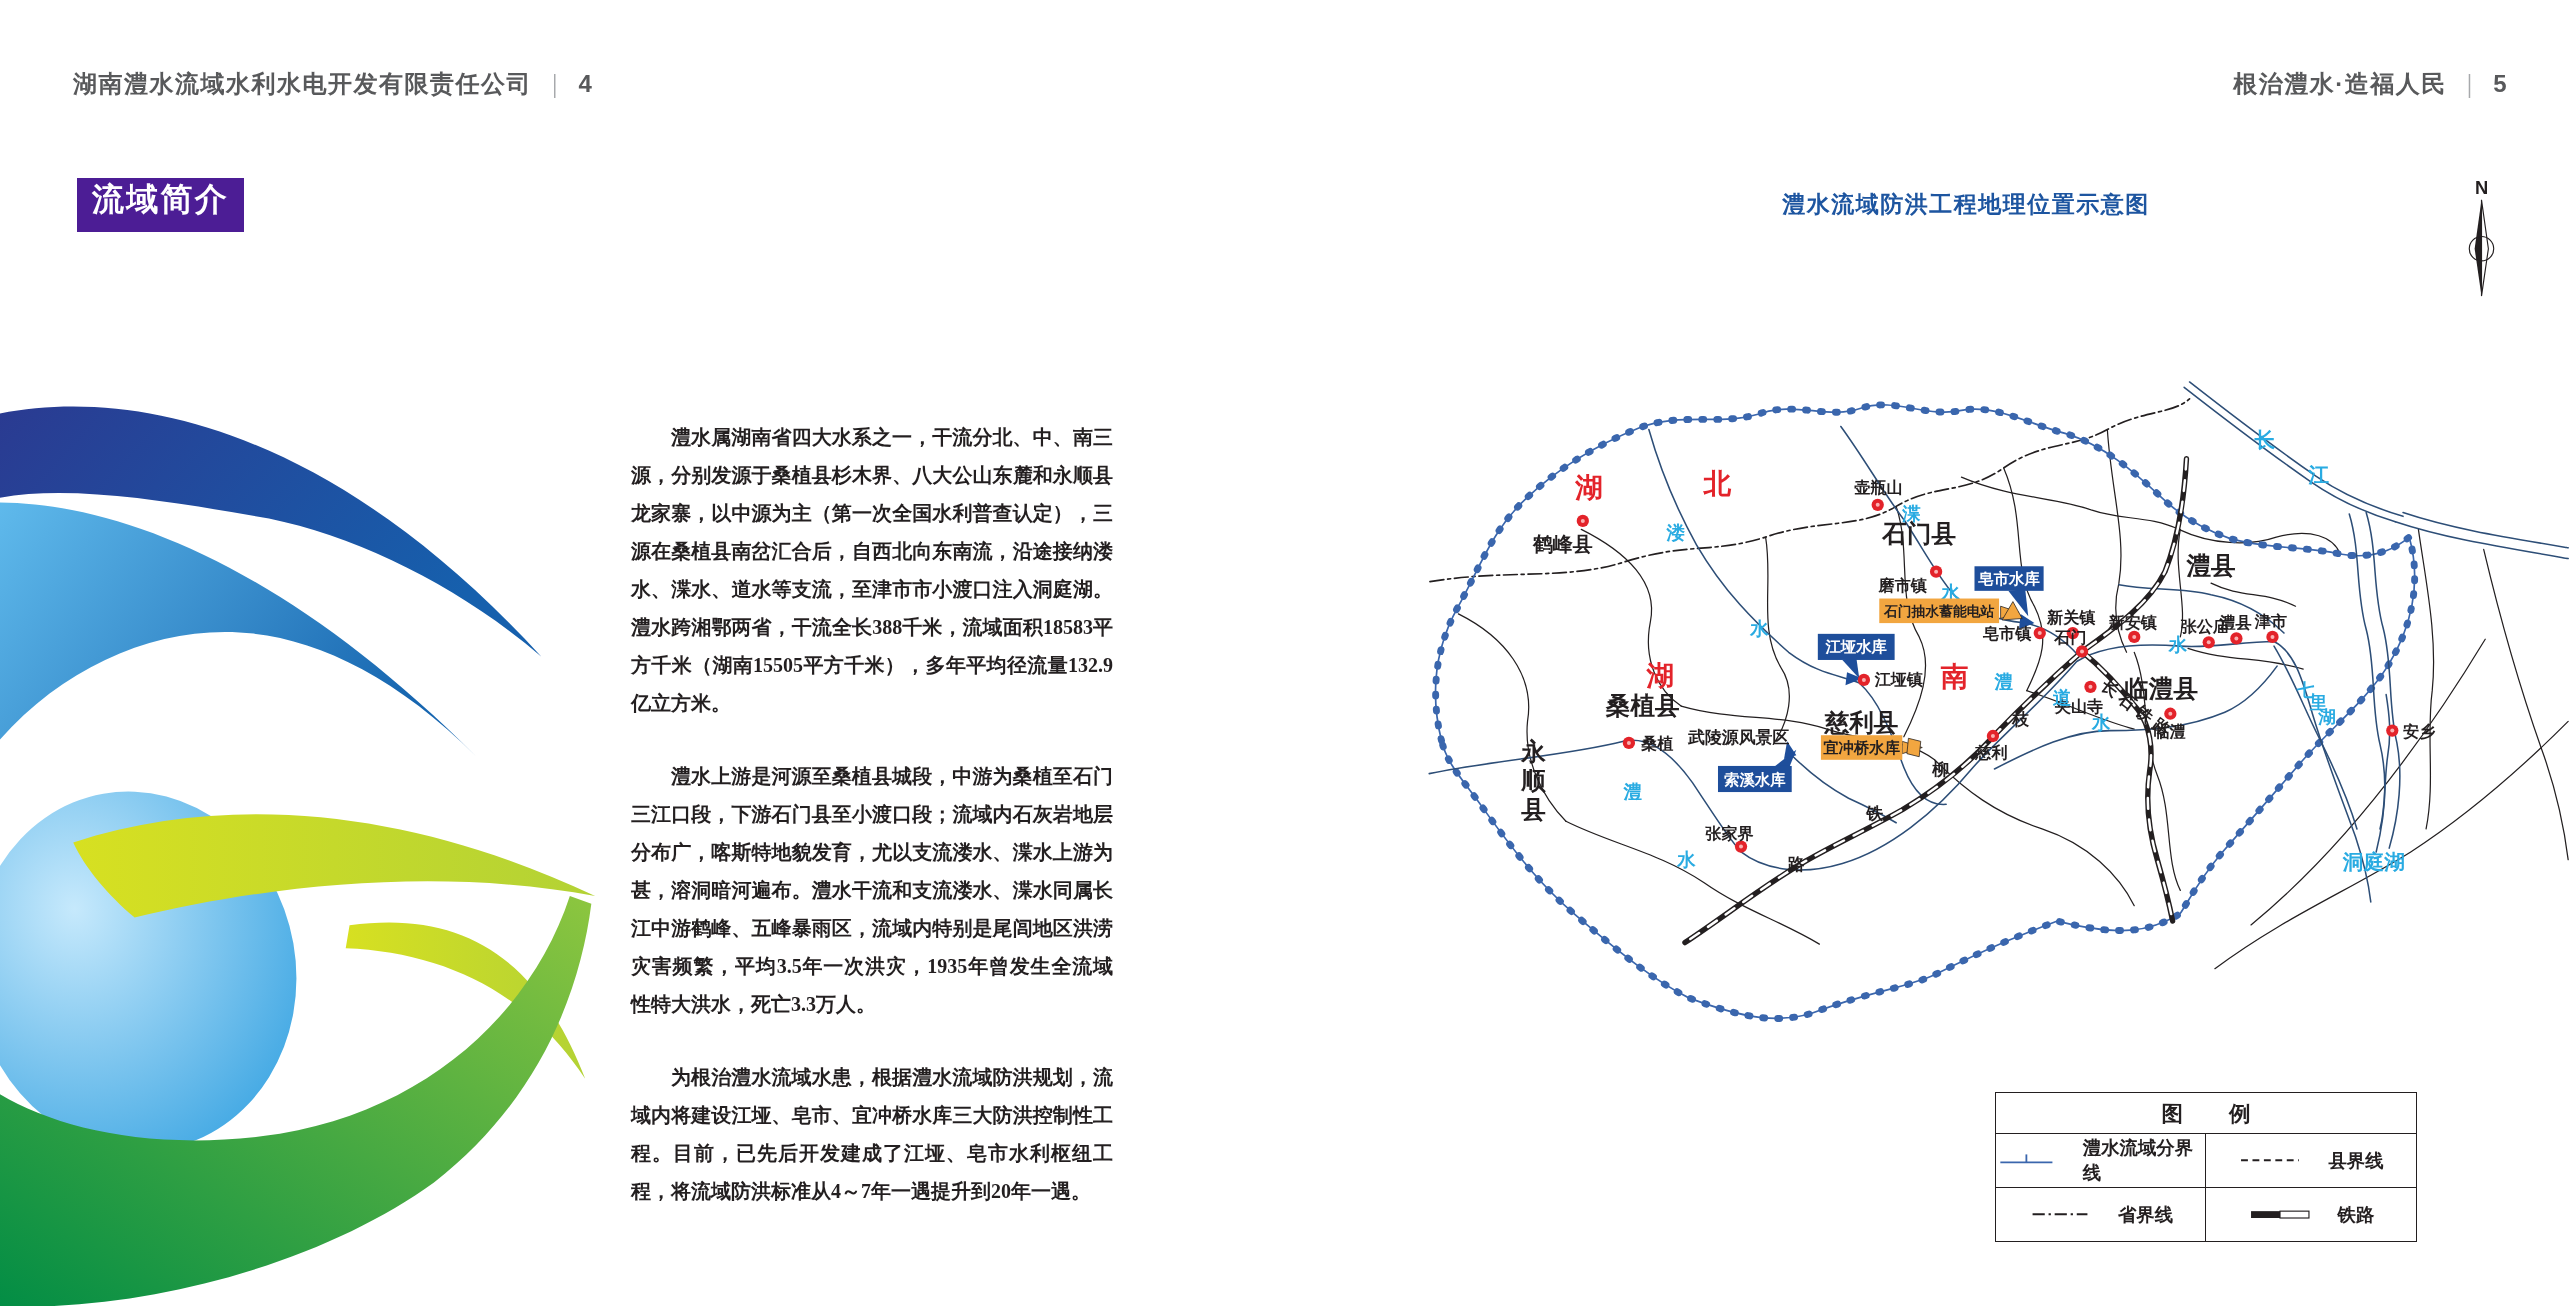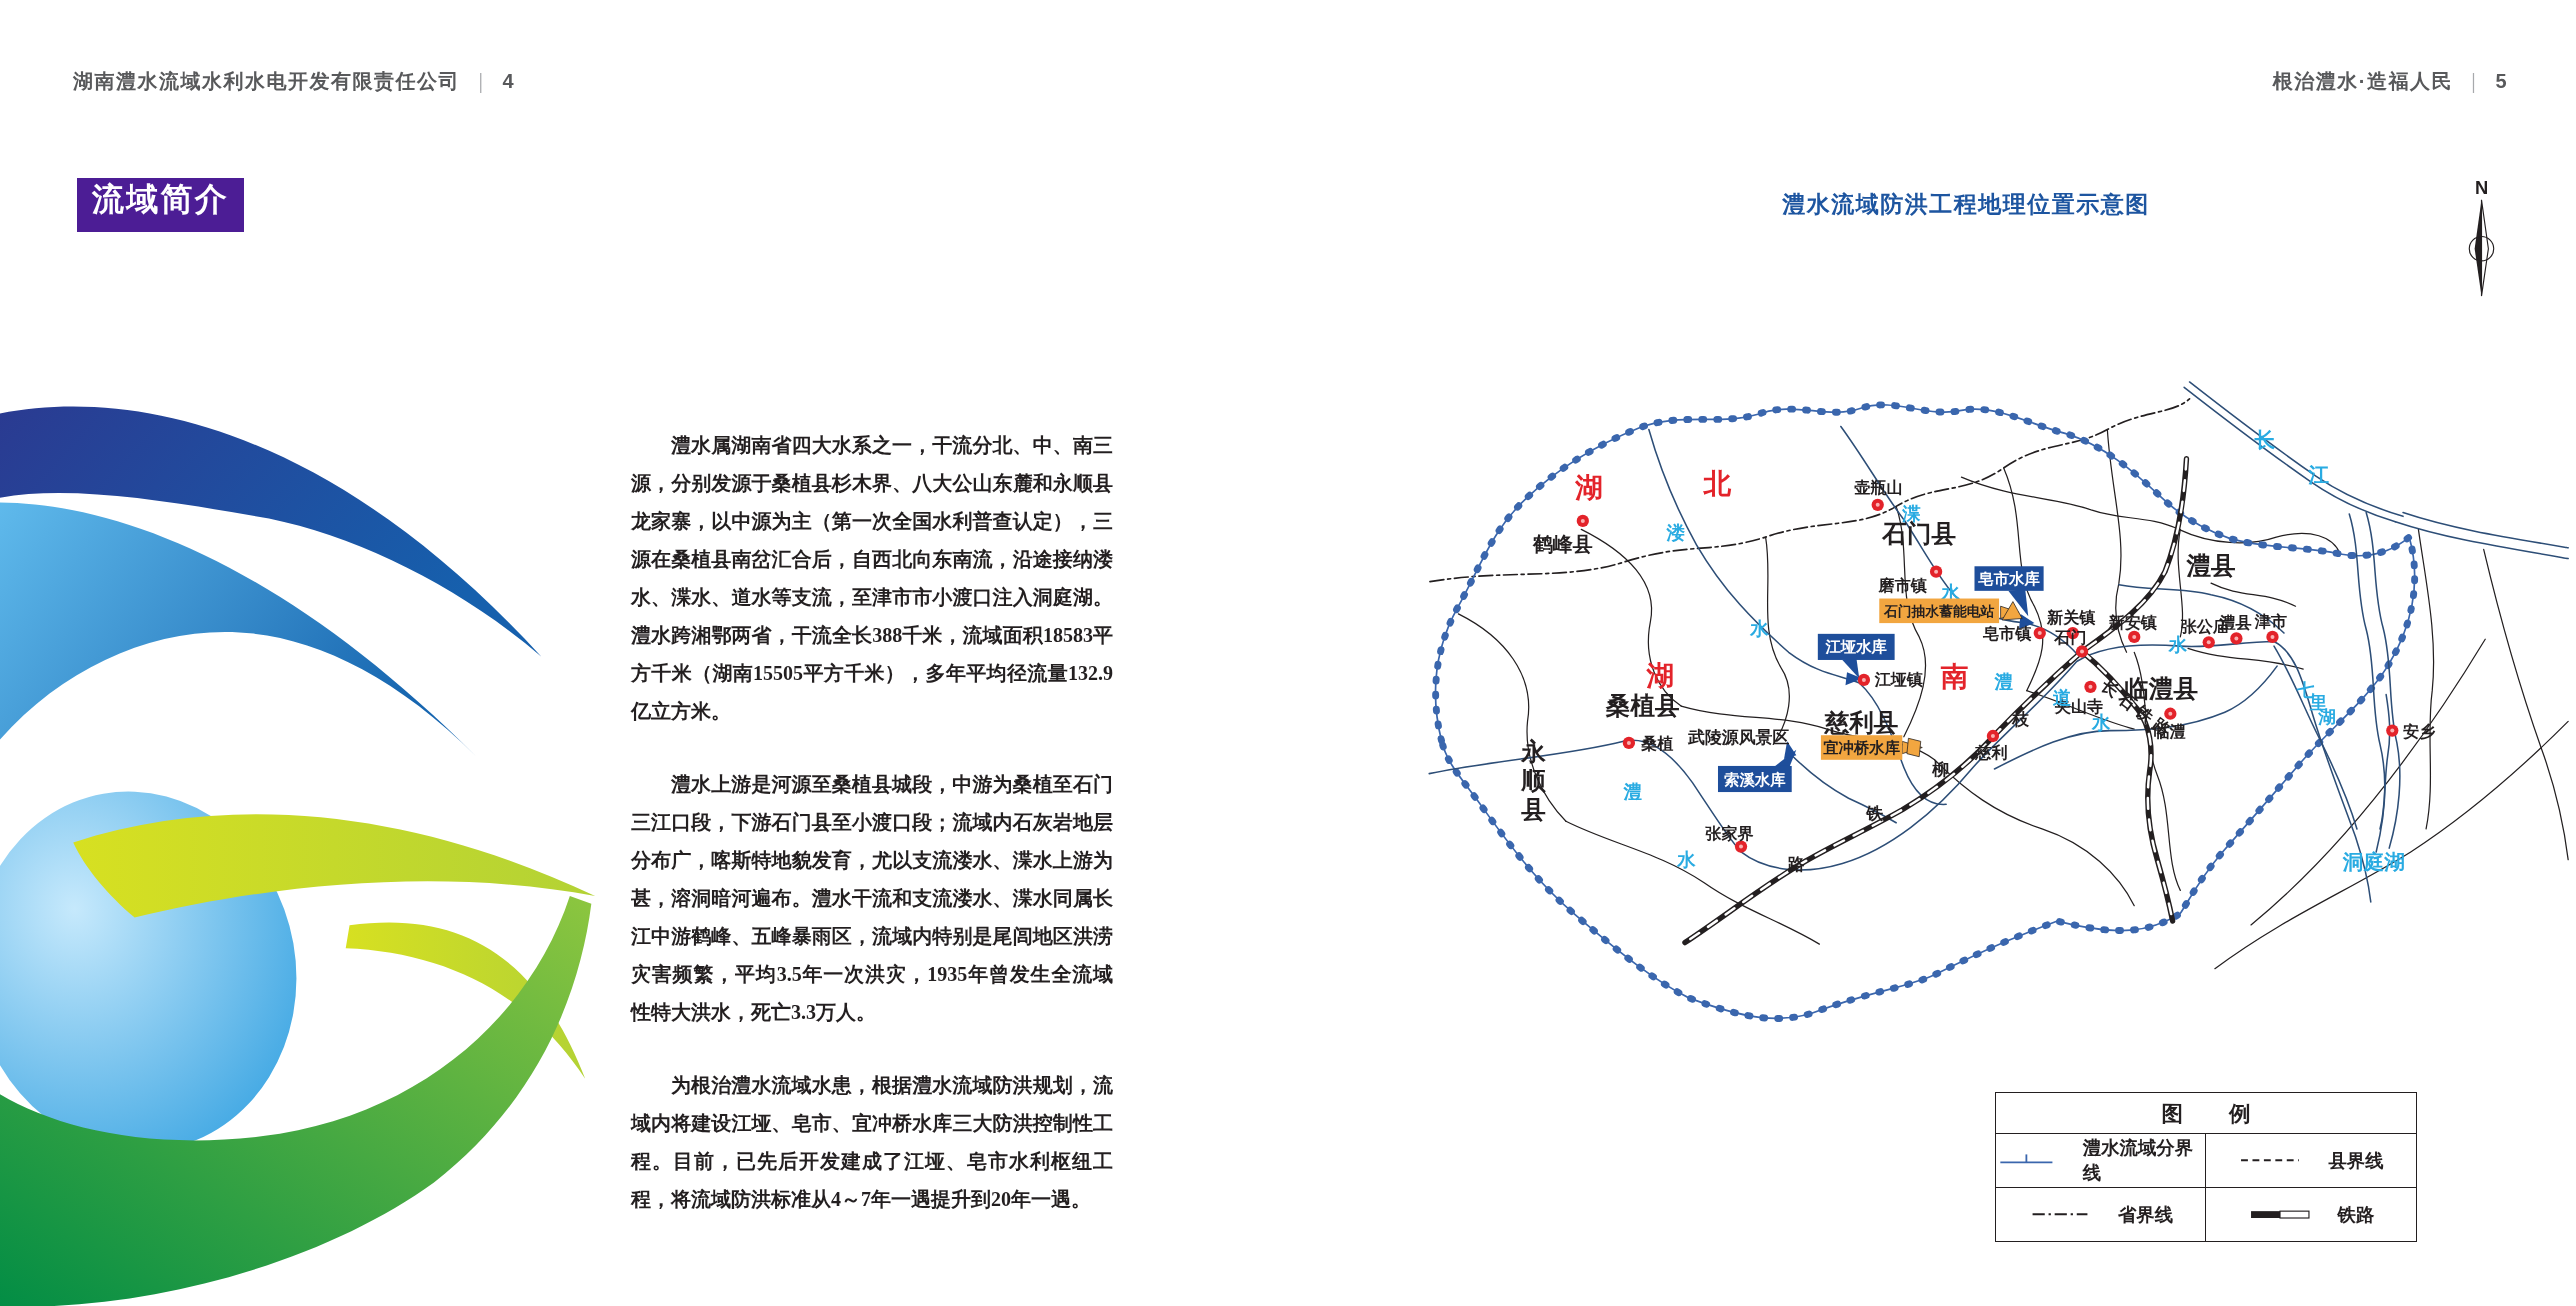--- a/index.html
+++ b/index.html
@@ -1,25 +1,25 @@
 <!DOCTYPE html>
 <html style="font-size:12.3px"><head>
 <meta charset="utf-8">
 <style>
   html,body{margin:0;padding:0;background:#ffffff;}
   #page{position:relative;width:2576px;height:1306px;background:#ffffff;overflow:hidden;
         font-family:"Liberation Sans",sans-serif;color:#231f20;}
-  .hdr{position:absolute;top:68px;font-size:20px;font-weight:bold;color:#58595b;letter-spacing:1.5px;}
+  .hdr{position:absolute;top:68px;font-size:24px;font-weight:bold;color:#58595b;letter-spacing:1.5px;}
   .hdr .div{color:#a7a9ac;font-weight:normal;padding:0 10.7px;}
   #hdr-left{left:73px;}
   #hdr-right{right:68px;text-align:left;}
   #section-box{position:absolute;left:77px;top:178px;width:167px;height:54px;background:#4c1d95;
       color:#ffffff;font-size:32px;font-weight:bold;display:flex;align-items:flex-start;justify-content:center;letter-spacing:2.3px;}
   #body-text{position:absolute;left:631px;top:418px;width:482px;}
-  #body-text p{margin:8px 0 35px 0;font-family:"Liberation Serif",serif;font-weight:bold;
+  #body-text p{margin:0 0 35px 0;font-family:"Liberation Serif",serif;font-weight:bold;
       font-size:20px;line-height:38px;text-indent:2em;text-align:justify;color:#231f20;}
   #map-title{position:absolute;left:1674px;top:189px;width:584px;text-align:center;
       font-size:23px;font-weight:bold;color:#1d55a0;letter-spacing:1.5px;}
   #logo{position:absolute;left:0;top:388px;}
   #compass{position:absolute;left:2454px;top:175px;}
   #map{position:absolute;left:1420px;top:322px;}
   
   text{font-family:"Liberation Sans",sans-serif;}
   .prov{fill:#e3232a;font-size:36px;font-weight:bold;}
   .county{fill:#231f20;font-weight:bold;}

